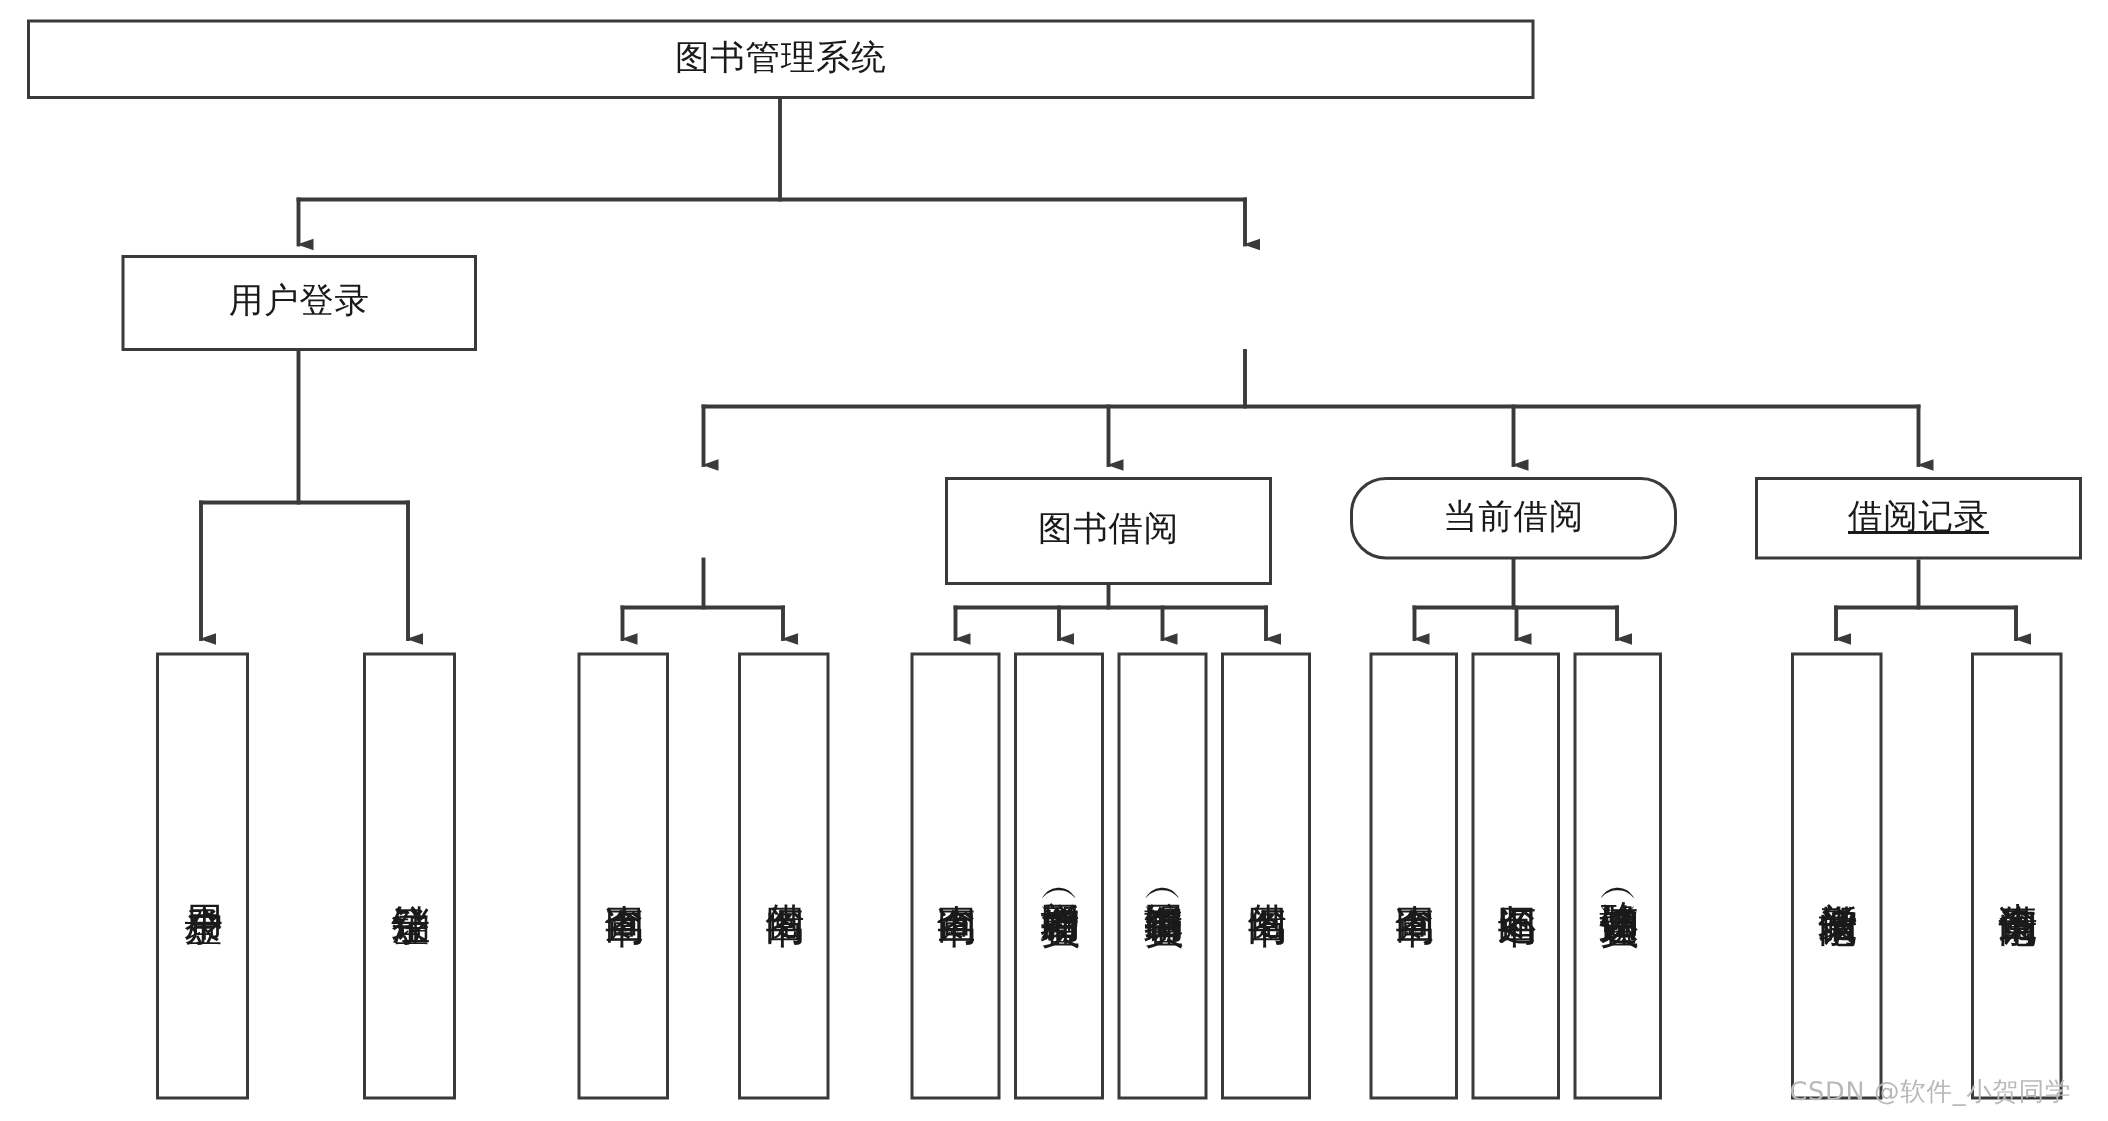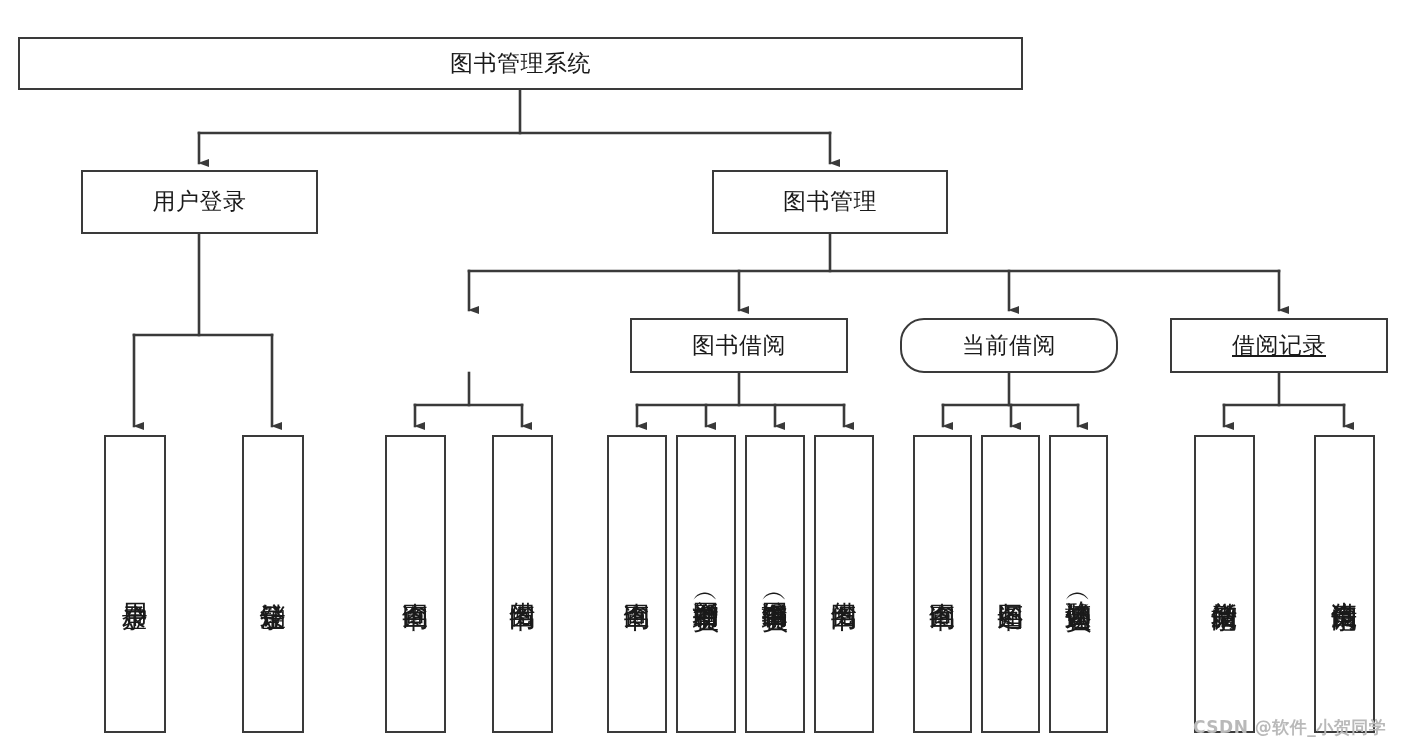--- a/index.html
+++ b/index.html
@@ -62,21 +62,20 @@
     line-height: 1.02;
     letter-spacing: 1px;
     white-space: nowrap;
   }
   .watermark {
     position: absolute;
     font-size: 17px;
     color: #b9b9b9;
     white-space: nowrap;
     letter-spacing: 0.5px;
-    font-weight: bold;
   }
 </style>
 </head>
 <body>
 
 <div id="diagram-canvas">
 
   <svg id="wire-layer" viewBox="0 0 1405 747" xmlns="http://www.w3.org/2000/svg">
     <defs>
       <marker id="arrowhead" markerWidth="9" markerHeight="11" refX="4.2" refY="10" orient="auto" markerUnits="userSpaceOnUse">
@@ -120,32 +119,29 @@
       <path d="M 1011 405 L 1011 426" marker-end="url(#arrowhead)"></path>
       <path d="M 1078 405 L 1078 426" marker-end="url(#arrowhead)"></path>
 
       <path d="M 1279 373 L 1279 405"></path>
       <path d="M 1224 405 L 1344 405"></path>
       <path d="M 1224 405 L 1224 426" marker-end="url(#arrowhead)"></path>
       <path d="M 1344 405 L 1344 426" marker-end="url(#arrowhead)"></path>
     </g>
   </svg>
 
-  <div class="node horiz root" style="left:18px; top:13px; width:1005px; height:53px;margin-top:24px;">
+  <div class="node horiz root" style="left:18px; top:13px; width:1005px; height:53px;">
     <span class="label">图书管理系统</span>
   </div>
 
   <div class="node horiz" style="left:81px; top:170px; width:237px; height:64px;">
     <span class="label">用户登录</span>
   </div>
-  <div class="node horiz" style="left:712px; top:170px; width:236px; height:64px;">
-    <span class="label">图书管理</span>
-  </div>
 
-  <div class="node horiz" style="left:630px; top:318px; width:218px; height:55px;">
+  <div class="node horiz" style="left:630px; top:318px; width:218px; height:72px;">
     <span class="label">图书借阅</span>
   </div>
   <div class="node horiz" style="left:900px; top:318px; width:218px; height:55px;border-radius:24px;">
     <span class="label">当前借阅</span>
   </div>
   <div class="node horiz" style="left:1170px; top:318px; width:218px; height:55px;text-decoration:underline;">
     <span class="label">借阅记录</span>
   </div>
 
   <div class="node vert" style="left:104px; top:435px; width:62px; height:298px;">

